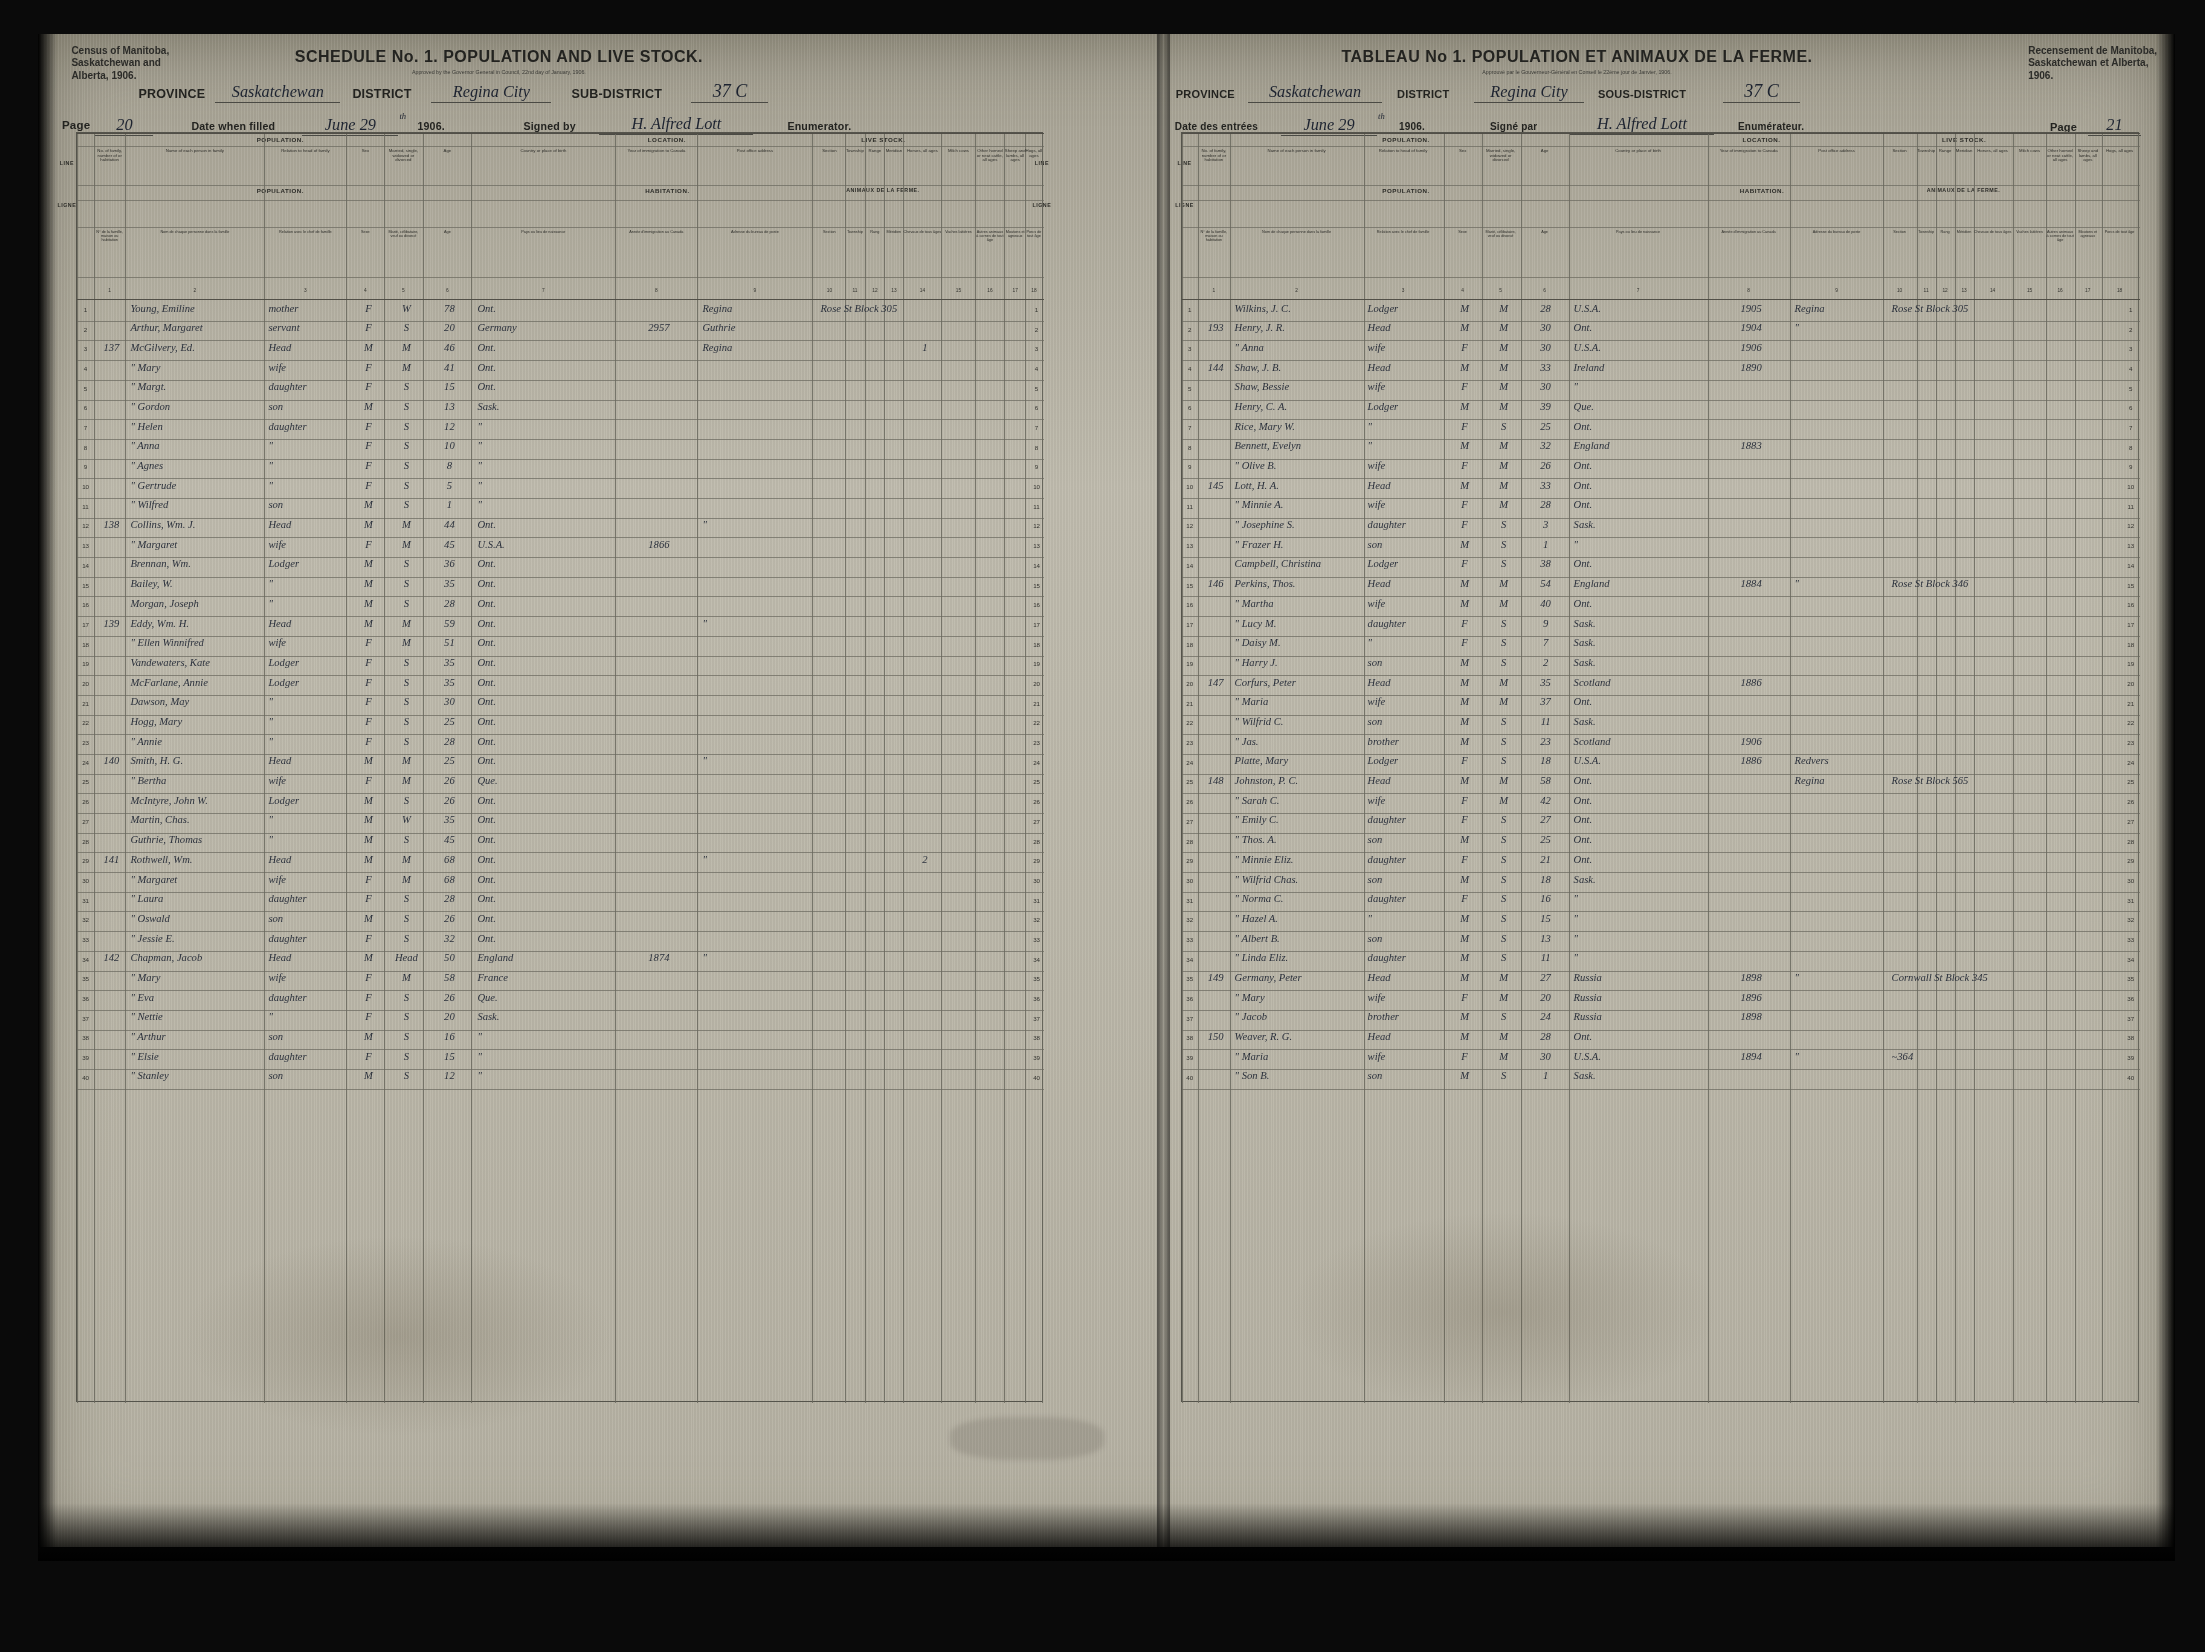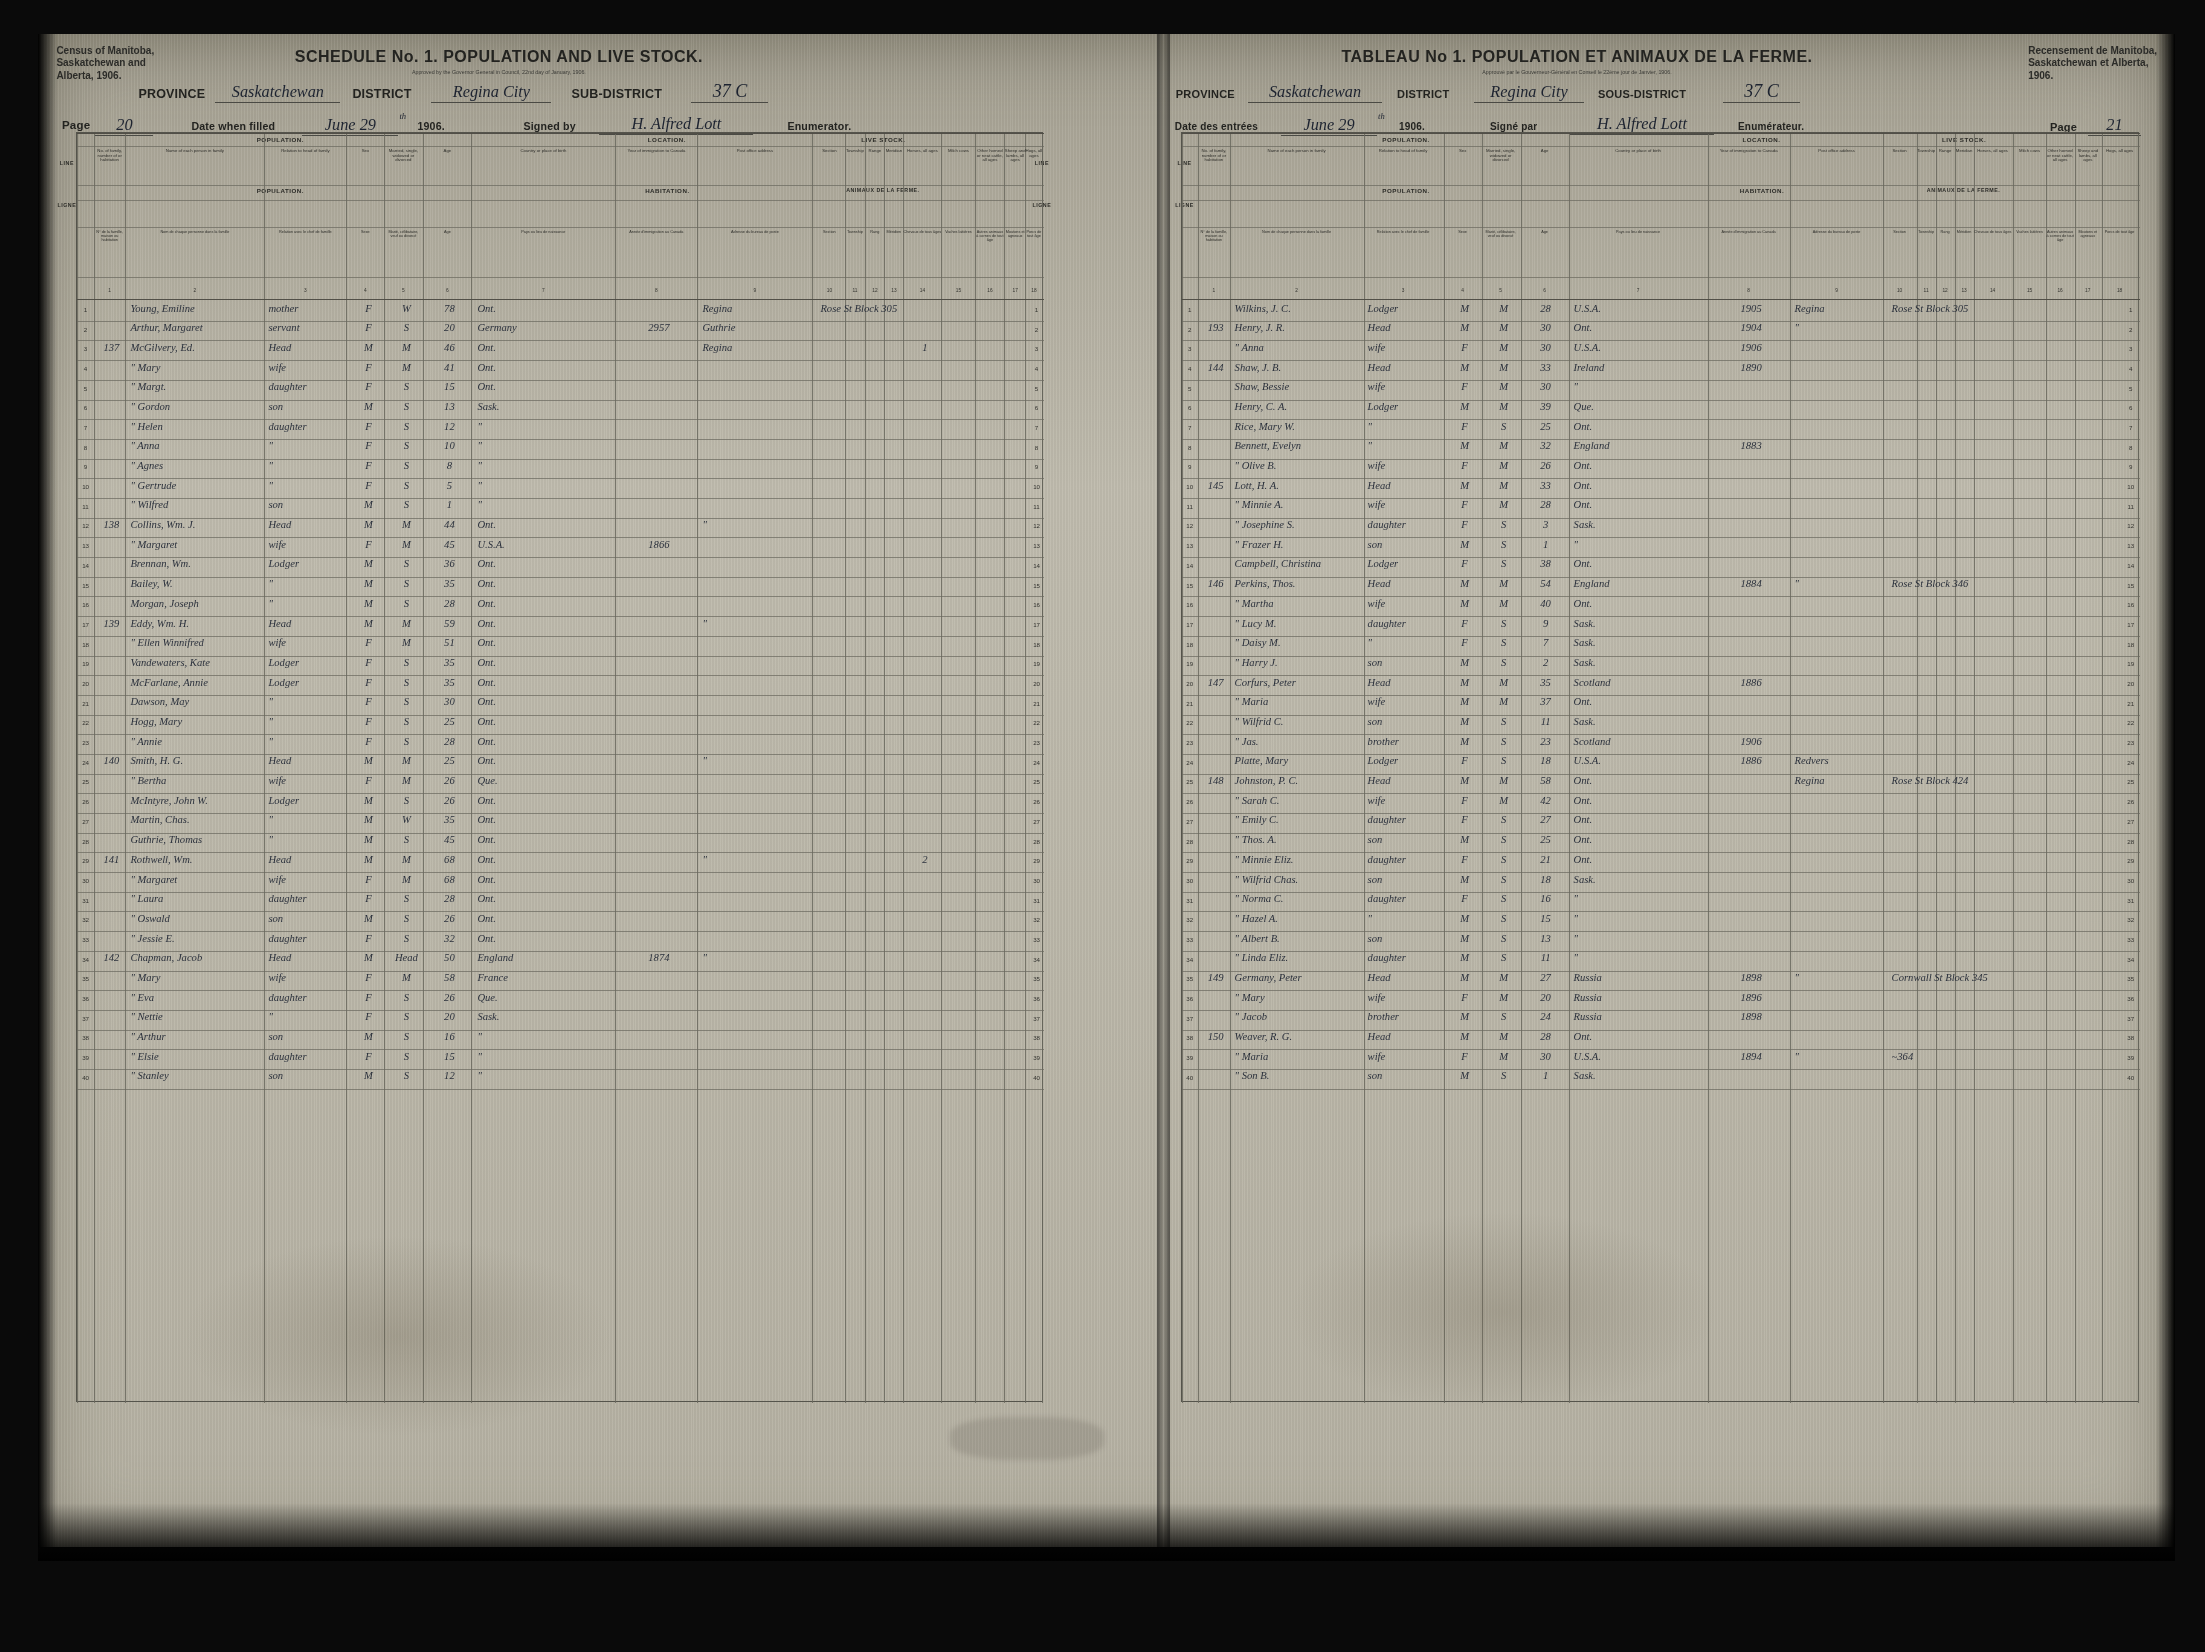--- a/index.html
+++ b/index.html
@@ -58,21 +58,21 @@
   .smudge{position:absolute;background:rgba(60,55,45,.15);filter:blur(2.9px);border-radius:40%;}
 </style>
 </head>
 <body>
 
 <div id="sheet">
   <div class="page">
 
     <div class="half left">
 
-      <div class="corner-note" style="left:4px;top:10.6px;white-space:pre-line;">Census of Manitoba,
+      <div class="corner-note" style="left:19px;top:10.6px;white-space:pre-line;">Census of Manitoba,
 Saskatchewan and
 Alberta, 1906.</div>
 
       <div class="sched-title" style="left:115px;top:14.4px;width:663px;text-align:center;font-size:16px;">SCHEDULE No. 1.  POPULATION AND LIVE STOCK.</div>
       <div class="approved" style="left:115px;top:35px;width:663px;text-align:center;">Approved by the Governor General in Council, 22nd day of January, 1906.</div>
 
       <div class="fieldline" style="left:86px;top:53px;">PROVINCE</div>
       <div class="hand big ul" style="position:absolute;left:163px;top:48px;min-width:125px;">Saskatchewan</div>
       <div class="fieldline" style="left:300px;top:53px;">DISTRICT</div>
       <div class="hand big ul" style="position:absolute;left:379px;top:48px;min-width:120px;">Regina City</div>
@@ -922,21 +922,21 @@
           <div class="rownum" style="left: 1px; top: 645px;">25</div>
           <div class="rownum" style="left: 942px; top: 645px;">25</div>
           <div class="cell ink c" style="left: 21px; top: 642px; width: 26px;">148</div>
           <div class="cell ink" style="left: 53px; top: 642px;">Johnston, P. C.</div>
           <div class="cell ink" style="left: 186px; top: 642px;">Head</div>
           <div class="cell ink c" style="left: 267px; top: 642px; width: 32px;">M</div>
           <div class="cell ink c" style="left: 306px; top: 642px; width: 32px;">M</div>
           <div class="cell ink c" style="left: 343px; top: 642px; width: 42px;">58</div>
           <div class="cell ink" style="left: 392px; top: 642px;">Ont.</div>
           <div class="cell ink" style="left: 613px; top: 642px;">Regina</div>
-          <div class="cell ink" style="left: 710px; top: 642px;">Rose St Block 424</div>
+          <div class="cell ink" style="left: 710px; top: 642px;">Rose St Block 565</div>
           <div class="hline" style="top: 680px; width: 958px;"></div>
           <div class="rownum" style="left: 1px; top: 665px;">26</div>
           <div class="rownum" style="left: 942px; top: 665px;">26</div>
           <div class="cell ink" style="left: 53px; top: 662px;">"  Sarah C.</div>
           <div class="cell ink" style="left: 186px; top: 662px;">wife</div>
           <div class="cell ink c" style="left: 267px; top: 662px; width: 32px;">F</div>
           <div class="cell ink c" style="left: 306px; top: 662px; width: 32px;">M</div>
           <div class="cell ink c" style="left: 343px; top: 662px; width: 42px;">42</div>
           <div class="cell ink" style="left: 392px; top: 662px;">Ont.</div>
           <div class="hline" style="top: 700px; width: 958px;"></div>

